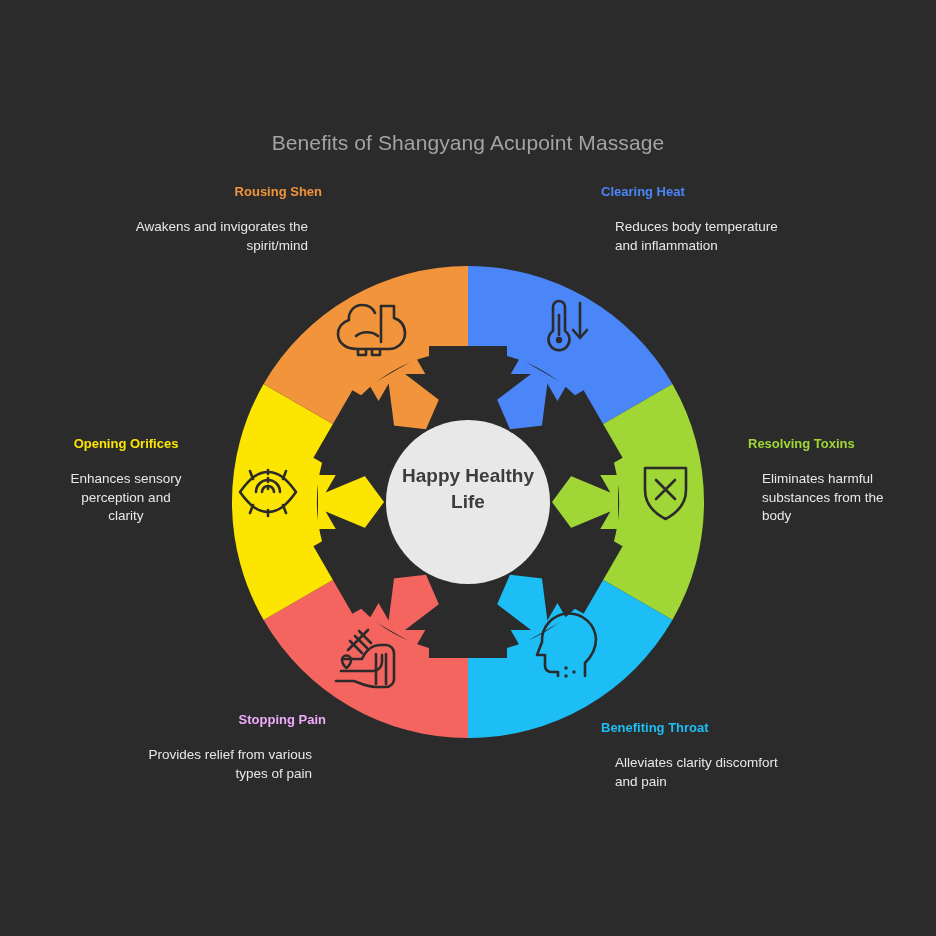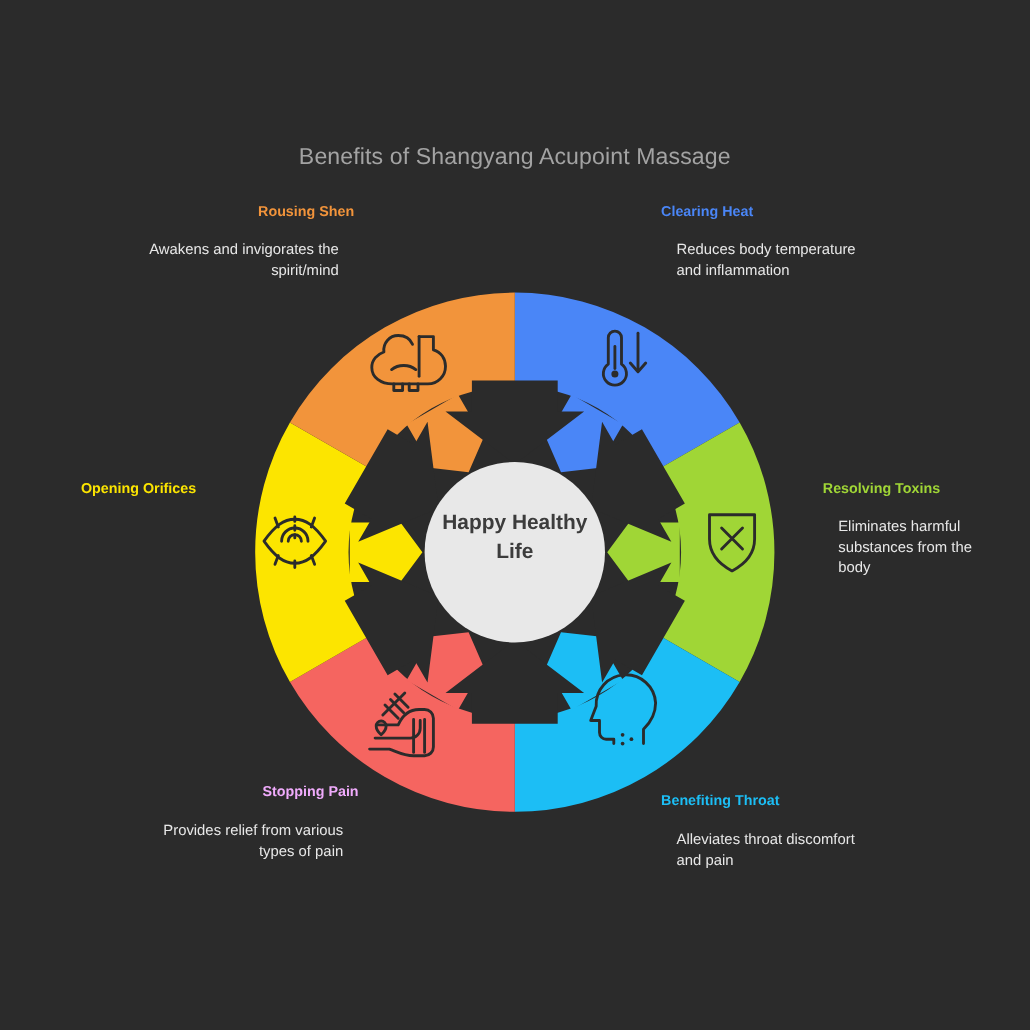--- a/index.html
+++ b/index.html
@@ -208,25 +208,26 @@
     <p class="cdesc">Reduces body temperature and inflammation</p>
   </div>
 
   <div class="cbox align-l" id="cb-resolving">
     <p class="ctitle" style="color:#A0D636">Resolving Toxins</p>
     <p class="cdesc">Eliminates harmful substances from the body</p>
   </div>
 
   <div class="cbox align-l" id="cb-benefit">
     <p class="ctitle" style="color:#1CBEF5">Benefiting Throat</p>
-    <p class="cdesc">Alleviates throat discomfort and pain</p>
+    <p class="cdesc">Alleviates clarity discomfort and pain</p>
   </div>
 
   <div class="cbox align-r" id="cb-stopping">
     <p class="ctitle" style="color:#f0abfc">Stopping Pain</p>
     <p class="cdesc">Provides relief from various types of pain</p>
   </div>
 
   <div class="cbox align-r" id="cb-opening">
     <p class="ctitle" style="color:#FCE500">Opening Orifices</p>
+    <p class="cdesc">Enhances sensory perception and clarity</p>
   </div>
 
 </div>
 
 </body></html>

